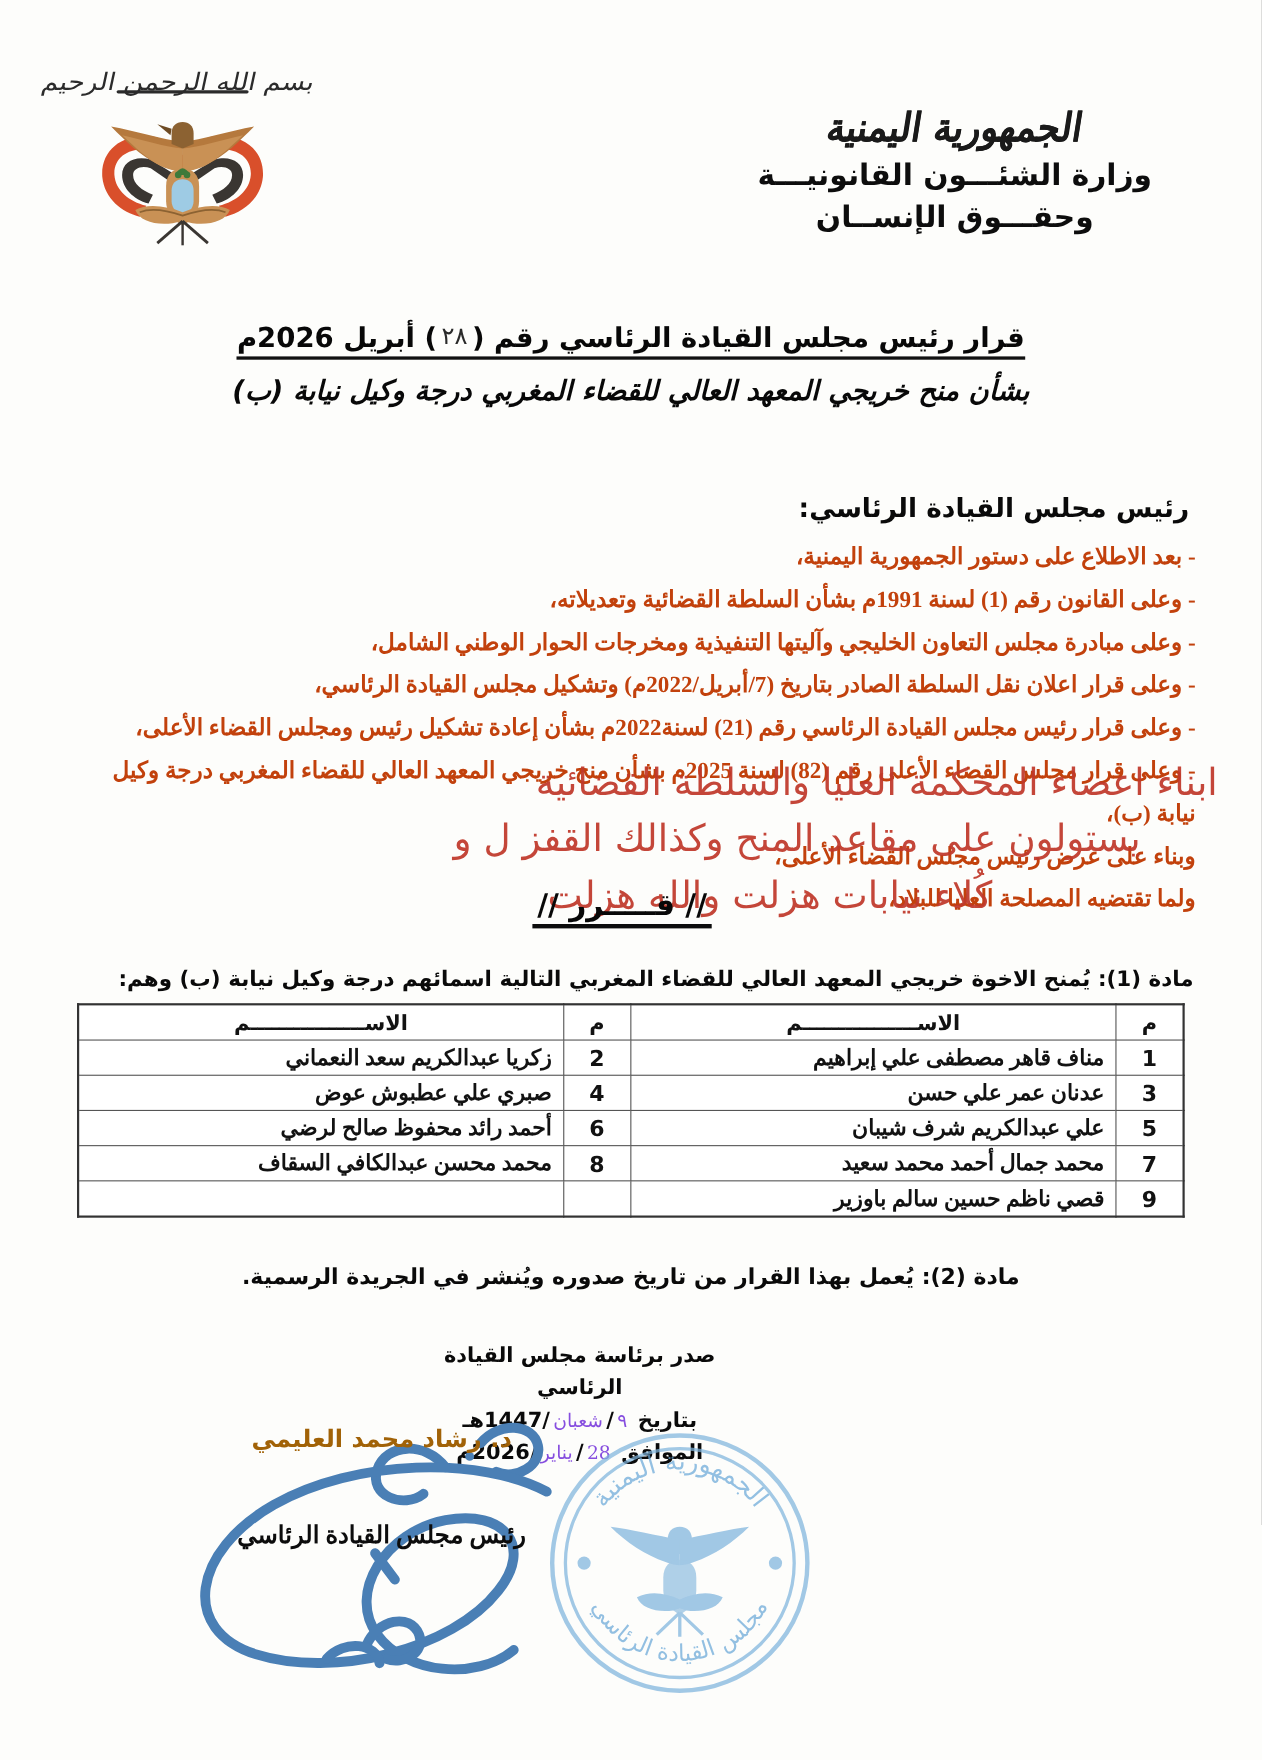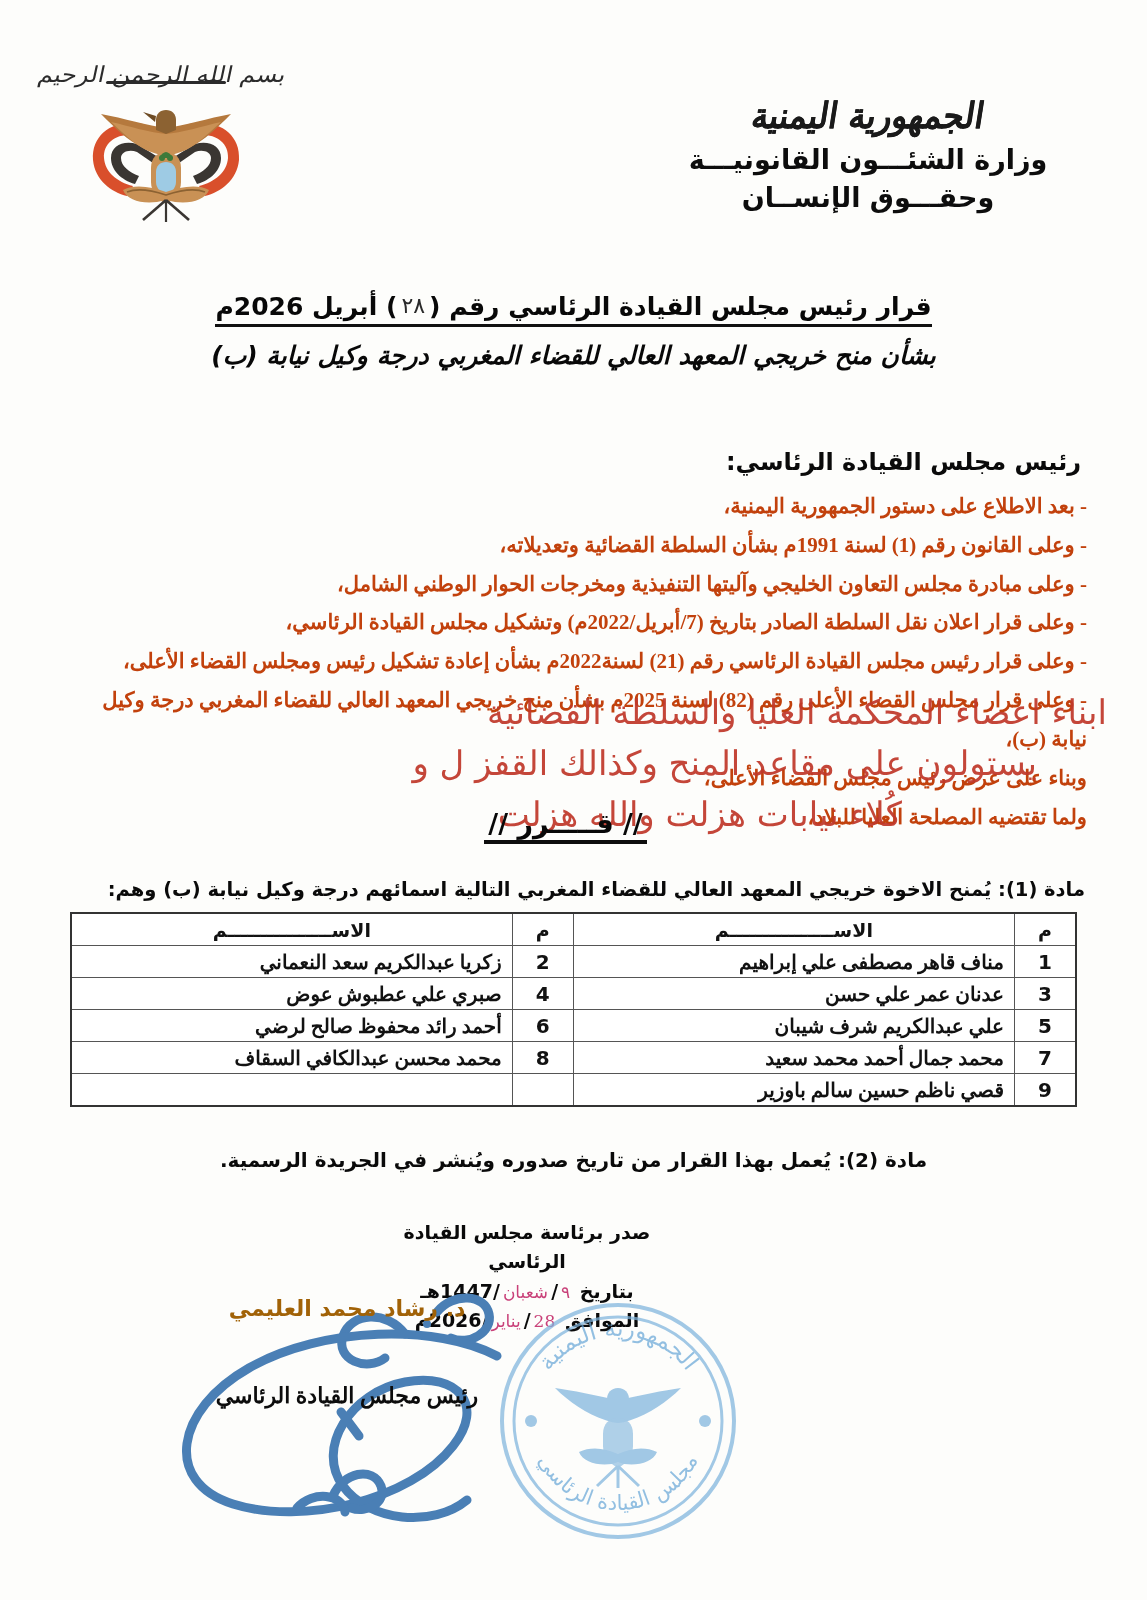--- a/index.html
+++ b/index.html
@@ -103,21 +103,21 @@
     font-family:"DejaVu Sans","Liberation Sans",sans-serif;font-weight:bold;
     font-size:20px;color:#0a0a0a;
   }
   
   .issued{
     position:absolute;top:1218px;right:455px;width:330px;text-align:center;
     font-family:"DejaVu Sans","Liberation Sans",sans-serif;font-weight:bold;
     font-size:19px;color:#0a0a0a;line-height:1.55;
   }
   .issued .hw{
-    font-family:"DejaVu Serif",serif;font-weight:400;color:#be185d;
+    font-family:"DejaVu Serif",serif;font-weight:400;color:#6d28d9;
     font-size:17px;opacity:.82;padding:0 3px;text-align:right;
   }
   
   .sig{position:absolute;top:1296px;right:600px;width:400px;text-align:center;}
   .sig-name{
     font-family:"DejaVu Sans","Liberation Sans",sans-serif;font-weight:bold;
     font-size:22px;color:#a16207;position:relative;z-index:3;
   }
   .sig-role{
     margin-top:62px;font-family:Liberation Serif, serif;

